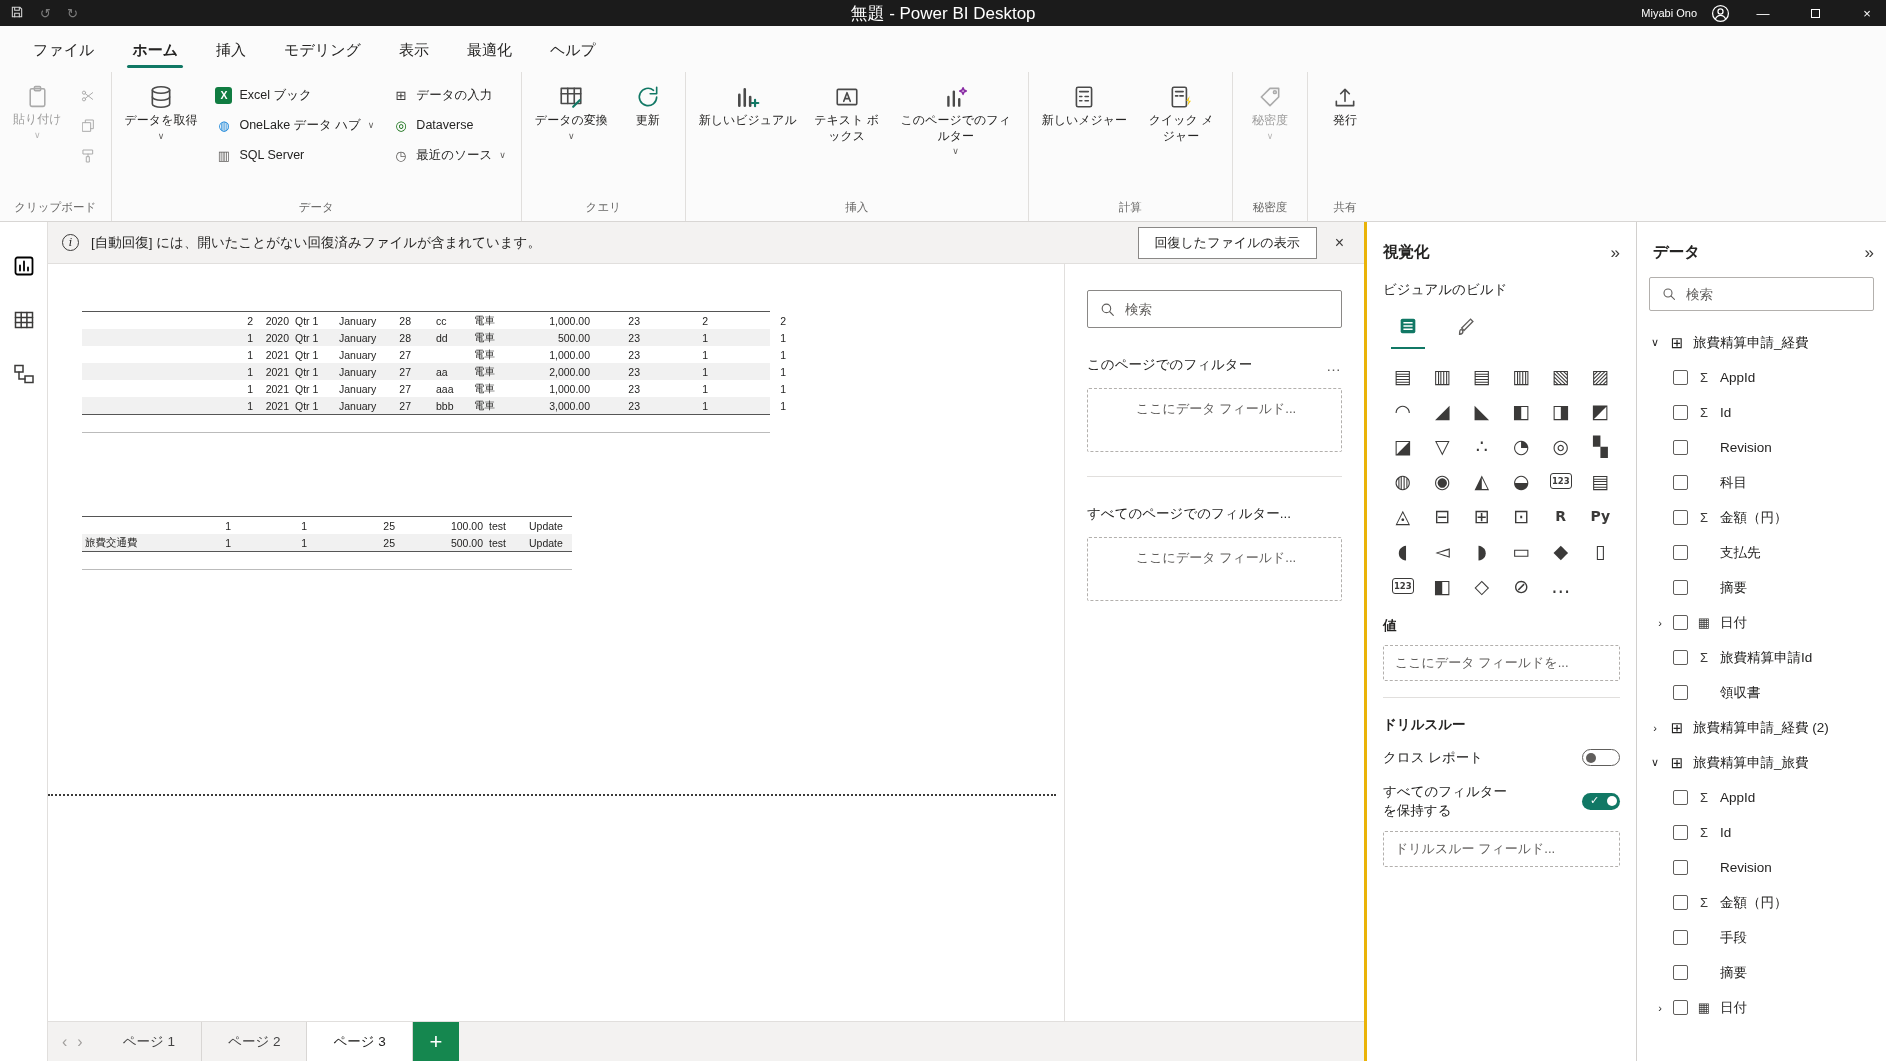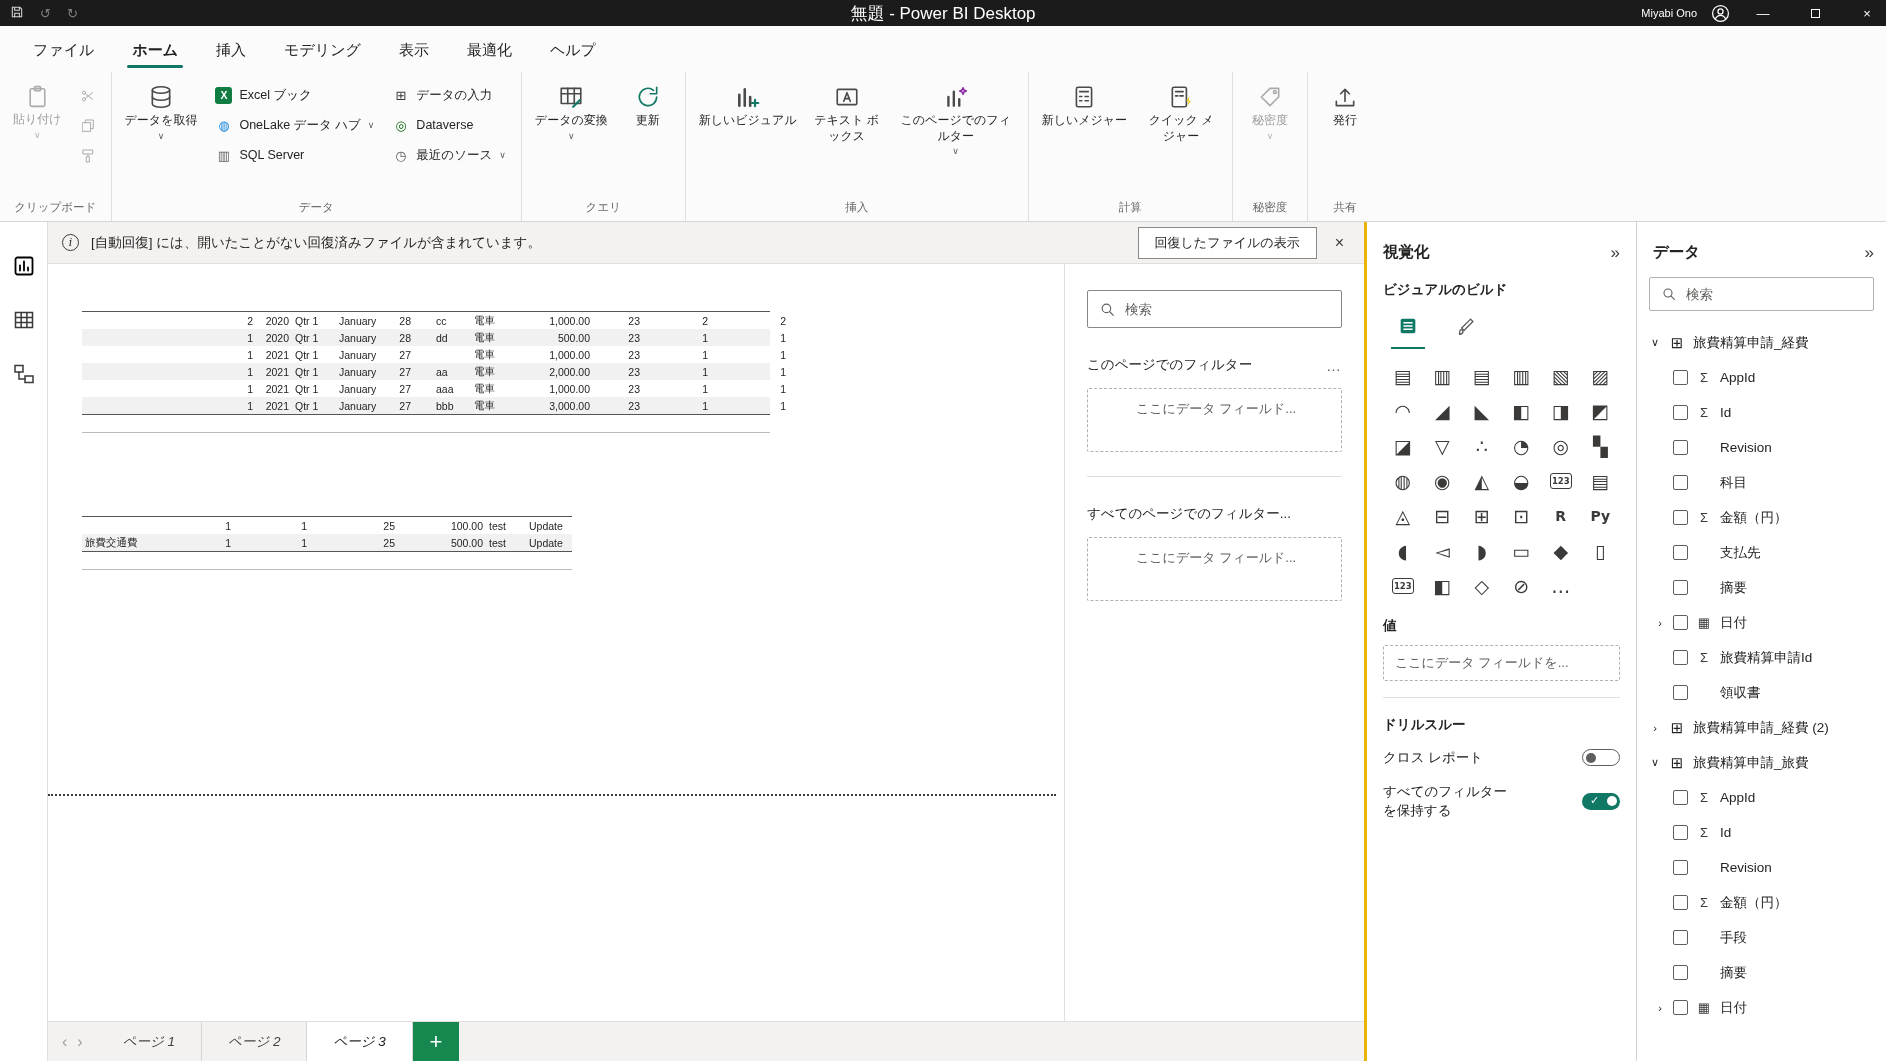--- a/index.html
+++ b/index.html
@@ -106,21 +106,21 @@
   .more-dots{color:#605e5c;font-size:15px;letter-spacing:1px;}
   .dropzone{border:1px dashed #b3b0ad;border-radius:2px;color:#605e5c;font-size:13px;padding:11px 12px;margin-top:14px;}
   .dropzone.tall{height:64px;padding-left:48px;}
   .filters .divider{border-top:1px solid #e1dfdd;margin-top:24px;}
 
   
   .vizpane{width:272px;border-left:3px solid #eab308;background:#fff;padding:20px 16px 0;flex:0 0 auto;overflow:hidden;}
   .pane-head{display:flex;align-items:center;justify-content:space-between;}
   .pane-title{font-size:15.5px;font-weight:700;color:#252423;}
   .pane-collapse{font-size:17px;color:#3b3a39;cursor:default;}
-  .build-label{font-size:13.5px;font-weight:700;margin-top:18px;}
+  .build-label{font-size:13.5px;font-weight:400;margin-top:18px;}
   .viz-tabs{display:flex;gap:24px;margin-top:12px;padding-left:8px;}
   .viz-tab{padding:4px 6px 6px;cursor:default;}
   .viz-tab.selected{border-bottom:2px solid var(--accent-green);}
   .viz-grid{display:grid;grid-template-columns:repeat(6,1fr);row-gap:9px;margin-top:14px;}
   .viz-cell{height:26px;display:flex;align-items:center;justify-content:center;cursor:default;}
   .viz-glyph{font-size:19px;color:#3b3a39;line-height:1;font-family:"DejaVu Sans",sans-serif;}
   .viz-cell.card .viz-glyph{font-size:8.5px;font-weight:700;border:1.4px solid currentColor;border-radius:3px;width:22px;height:16px;display:flex;align-items:center;justify-content:center;color:#3b3a39;}
   .viz-cell.lang .viz-glyph{font-size:14px;font-weight:700;}
   .sect-label{font-size:13.5px;font-weight:700;margin-top:18px;}
   .dropzone.slim{padding:8px 11px;margin-top:10px;white-space:nowrap;overflow:hidden;}
@@ -148,21 +148,21 @@
   .field-row.tbl .ficon{font-size:15px;color:#252423;}
   .field-row.fld{padding-left:36px;}
   .field-row.fld .chev{display:none;}
   .field-row.date{padding-left:17px;}
   .field-row.date .chev{display:block;}
 
   
   .pagebar{height:40px;background:#f3f2f1;border-top:1px solid #e1dfdd;display:flex;align-items:stretch;flex:0 0 auto;}
   .page-nav{display:flex;align-items:center;gap:10px;padding:0 14px;color:#a19f9d;font-size:16px;}
   .page-tabs{display:flex;}
-  .page-tab{display:flex;align-items:center;padding:0 26px;font-size:13.5px;color:#444;border-right:1px solid #d8d6d4;cursor:default;font-style:italic;}
+  .page-tab{display:flex;align-items:center;padding:0 26px;font-size:13.5px;color:#444;border-right:1px solid #d8d6d4;cursor:default;}
   .page-tab.active{background:#fff;color:#252423;}
   .add-page{width:46px;background:var(--add-page-green);color:#fff;font-size:22px;display:flex;align-items:center;justify-content:center;cursor:default;}
 </style>
 </head>
 <body>
 
 <div class="app">
 
   <div class="titlebar">
     <div class="tb-left">
@@ -776,20 +776,21 @@
       <div class="toggle-row">
         <span class="toggle-label">
           <span>すべてのフィルター</span><br>
           <span>を保持する</span>
         </span>
         <span class="toggle on">
             <span class="tick">✓</span>
             <span class="knob"></span>
           </span>
       </div>
+      <div class="dropzone slim">ドリルスルー フィールド...</div>
     </div>
 
     <div class="datapane">
       <div class="pane-head">
         <span class="pane-title">データ</span>
         <span class="pane-collapse">»</span>
       </div>
       <div class="searchbox">
         <span class="search-icon">
             <svg width="16" height="16" viewBox="0 0 24 24">

